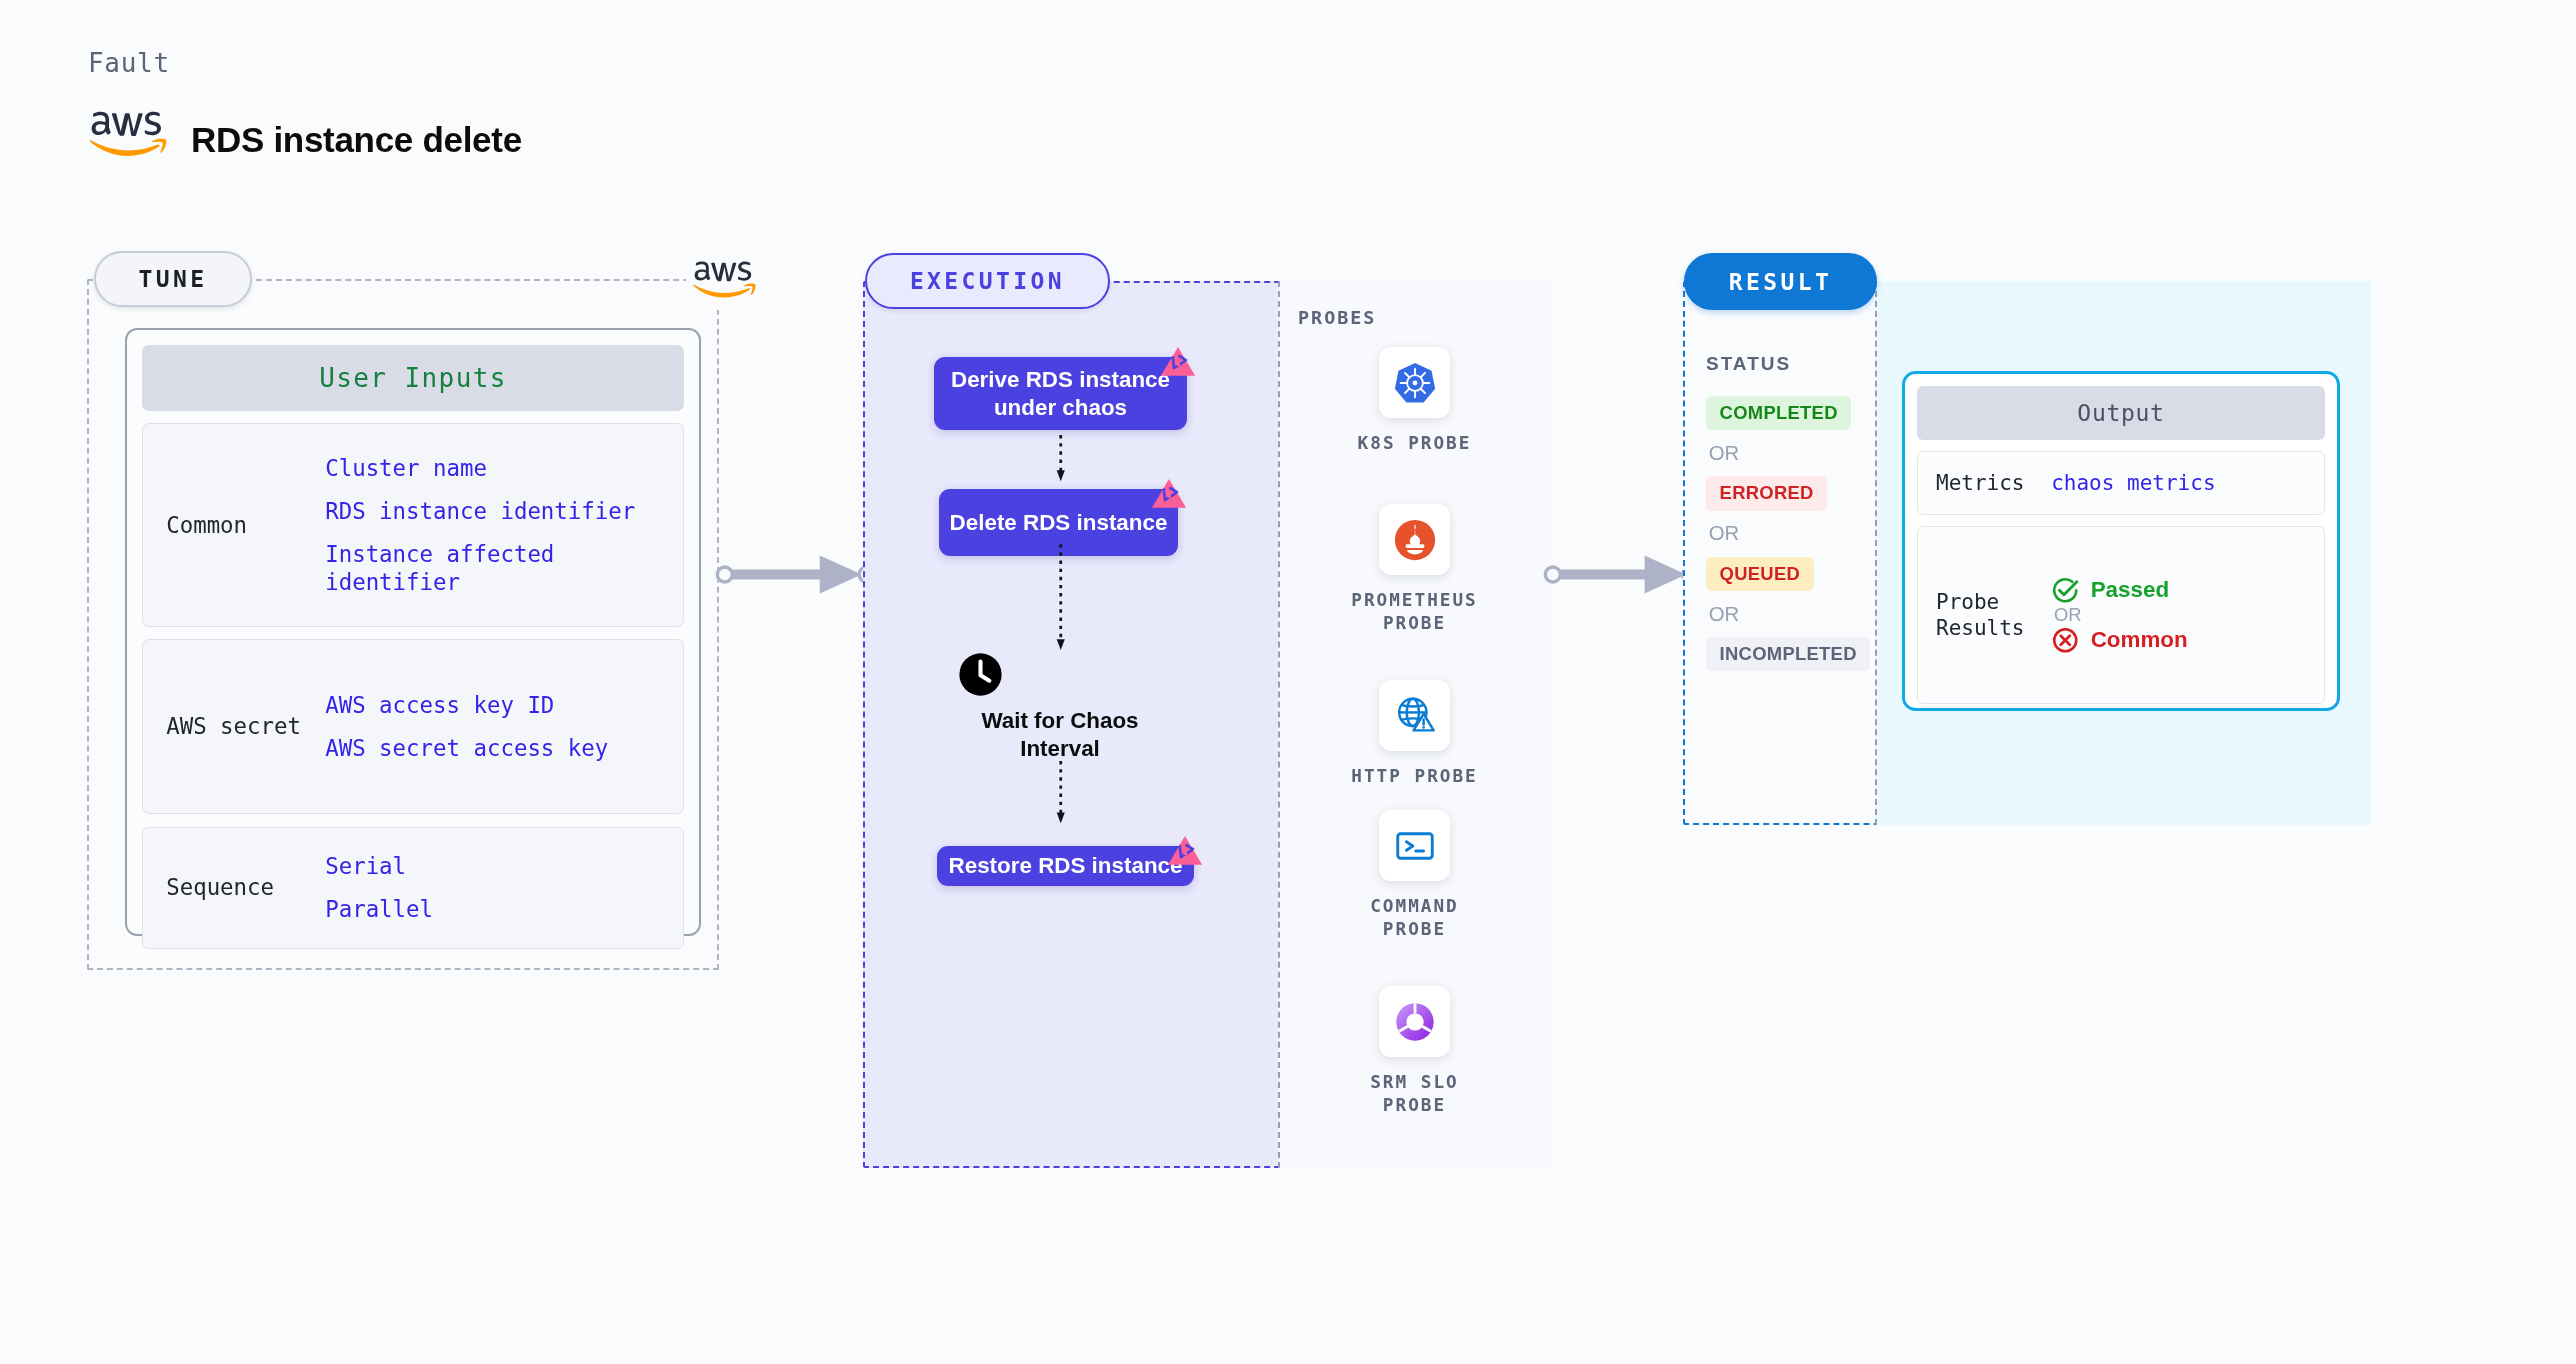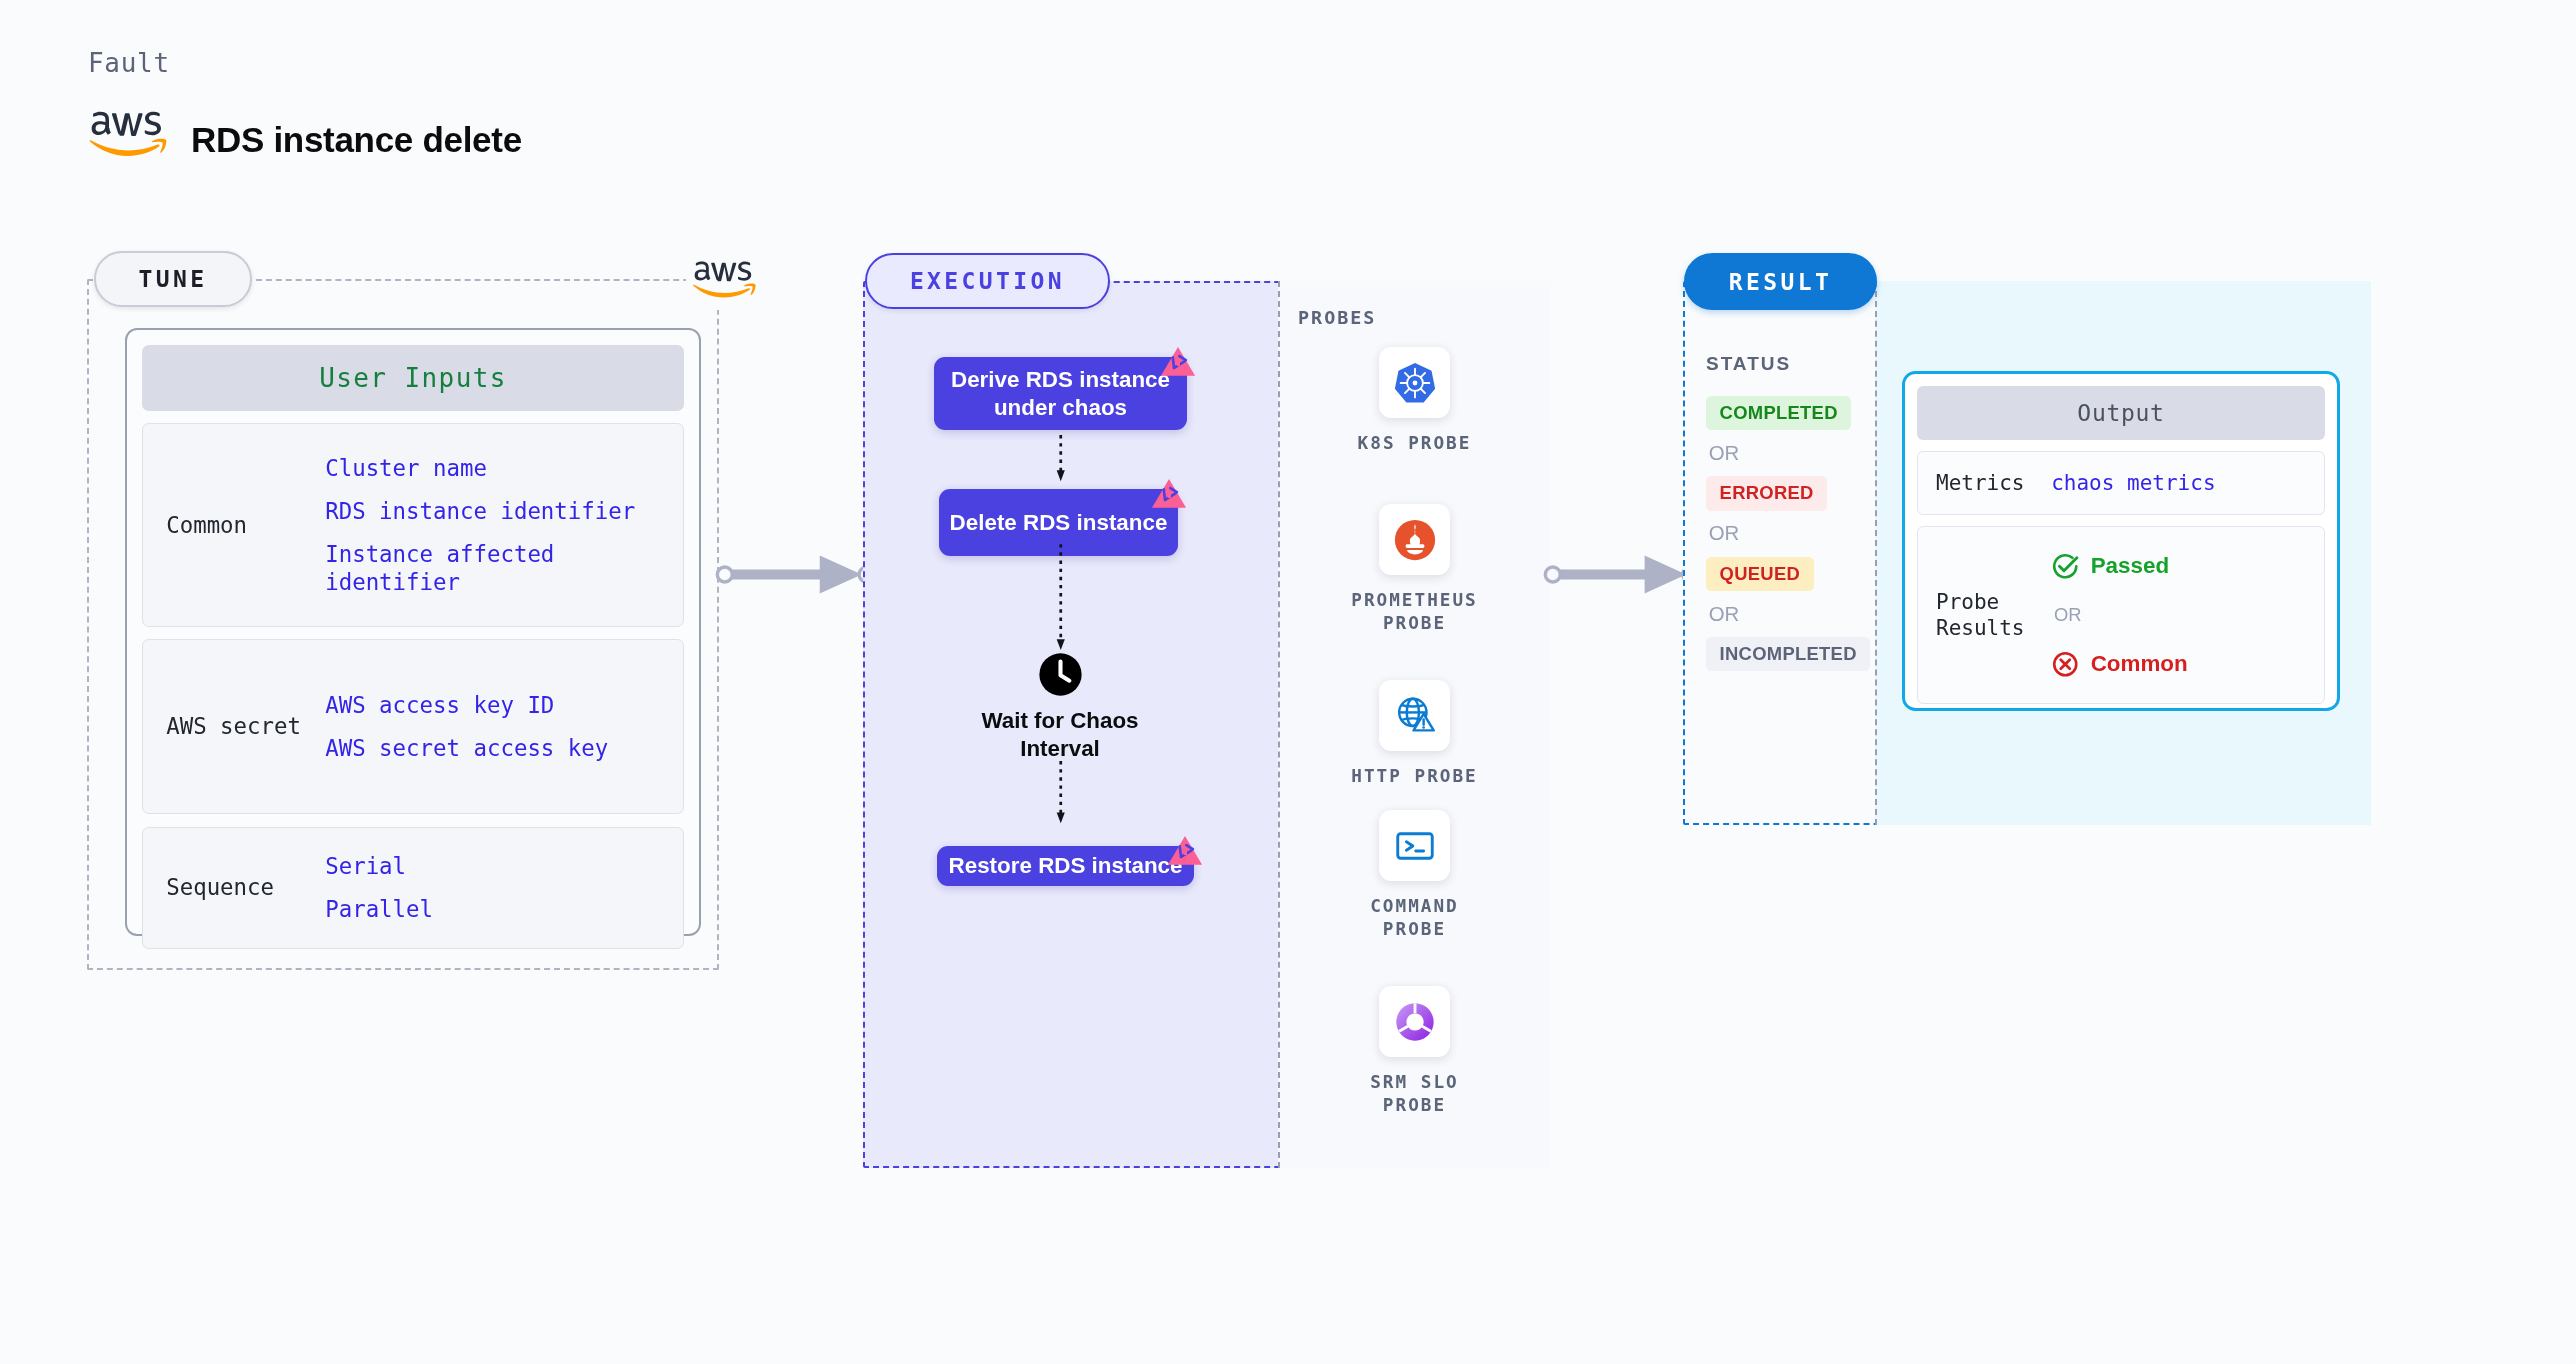--- a/index.html
+++ b/index.html
@@ -118,21 +118,21 @@
     background: #4b40e0; color: #fff; border-radius: 11px;
     display: flex; align-items: center; justify-content: center; text-align: center;
     font-size: 22.4px; font-weight: 700; line-height: 1.25;
     box-shadow: 0 2.7px 8.2px rgba(45,40,150,.20);
   }
   .litmus-badge { position: absolute; right: -12.2px; top: -13.6px; }
 
   .dot-arrow { position: absolute; }
 
   .wait-node {
-    position: absolute; display: flex; flex-direction: column; align-items: center; gap: 9.5px;
+    position: absolute; display: flex; flex-direction: column; align-items: flex-start; gap: 9.5px;
   }
   .wait-label {
     font-size: 22.4px; font-weight: 700; color: #0b0c0e; text-align: center; line-height: 1.25;
     white-space: pre-line;
   }
 
   
   .result-dash {
     position: absolute; left: 1683px; top: 281px; width: 688px; height: 544px;
     border: 2.7px dashed #0f77d4; border-radius: 2px; background: #fafbfc;
@@ -168,21 +168,21 @@
     display: flex; align-items: center; padding: 12.2px 11px;
   }
   .out-row .lbl {
     width: 122px; flex: 0 0 122px; padding-left: 6.8px;
     font-family: "DejaVu Sans Mono", monospace; font-size: 21px; color: #22262f; line-height: 1.25;
     white-space: pre-line;
   }
   #out-row-metrics { height: 64px; }
   #out-row-probe { height: 178px; }
   .metrics-val { font-family: "DejaVu Sans Mono", monospace; font-size: 21px; color: #3324e8; }
-  .probe-res { display: flex; flex-direction: column; gap: 24px; }
+  .probe-res { display: flex; flex-direction: column; gap: 0; }
   .probe-res .line { display: flex; align-items: center; gap: 11px; font-size: 22.4px; font-weight: 700; }
   .probe-res .or { font-size: 18.4px; color: #9aa1b4; font-weight: 400; padding-left: 2.7px; }
 
   
   .connector { position: absolute; }
   svg { display: block; overflow: visible; }
 </style>
 </head>
 <body>
 

